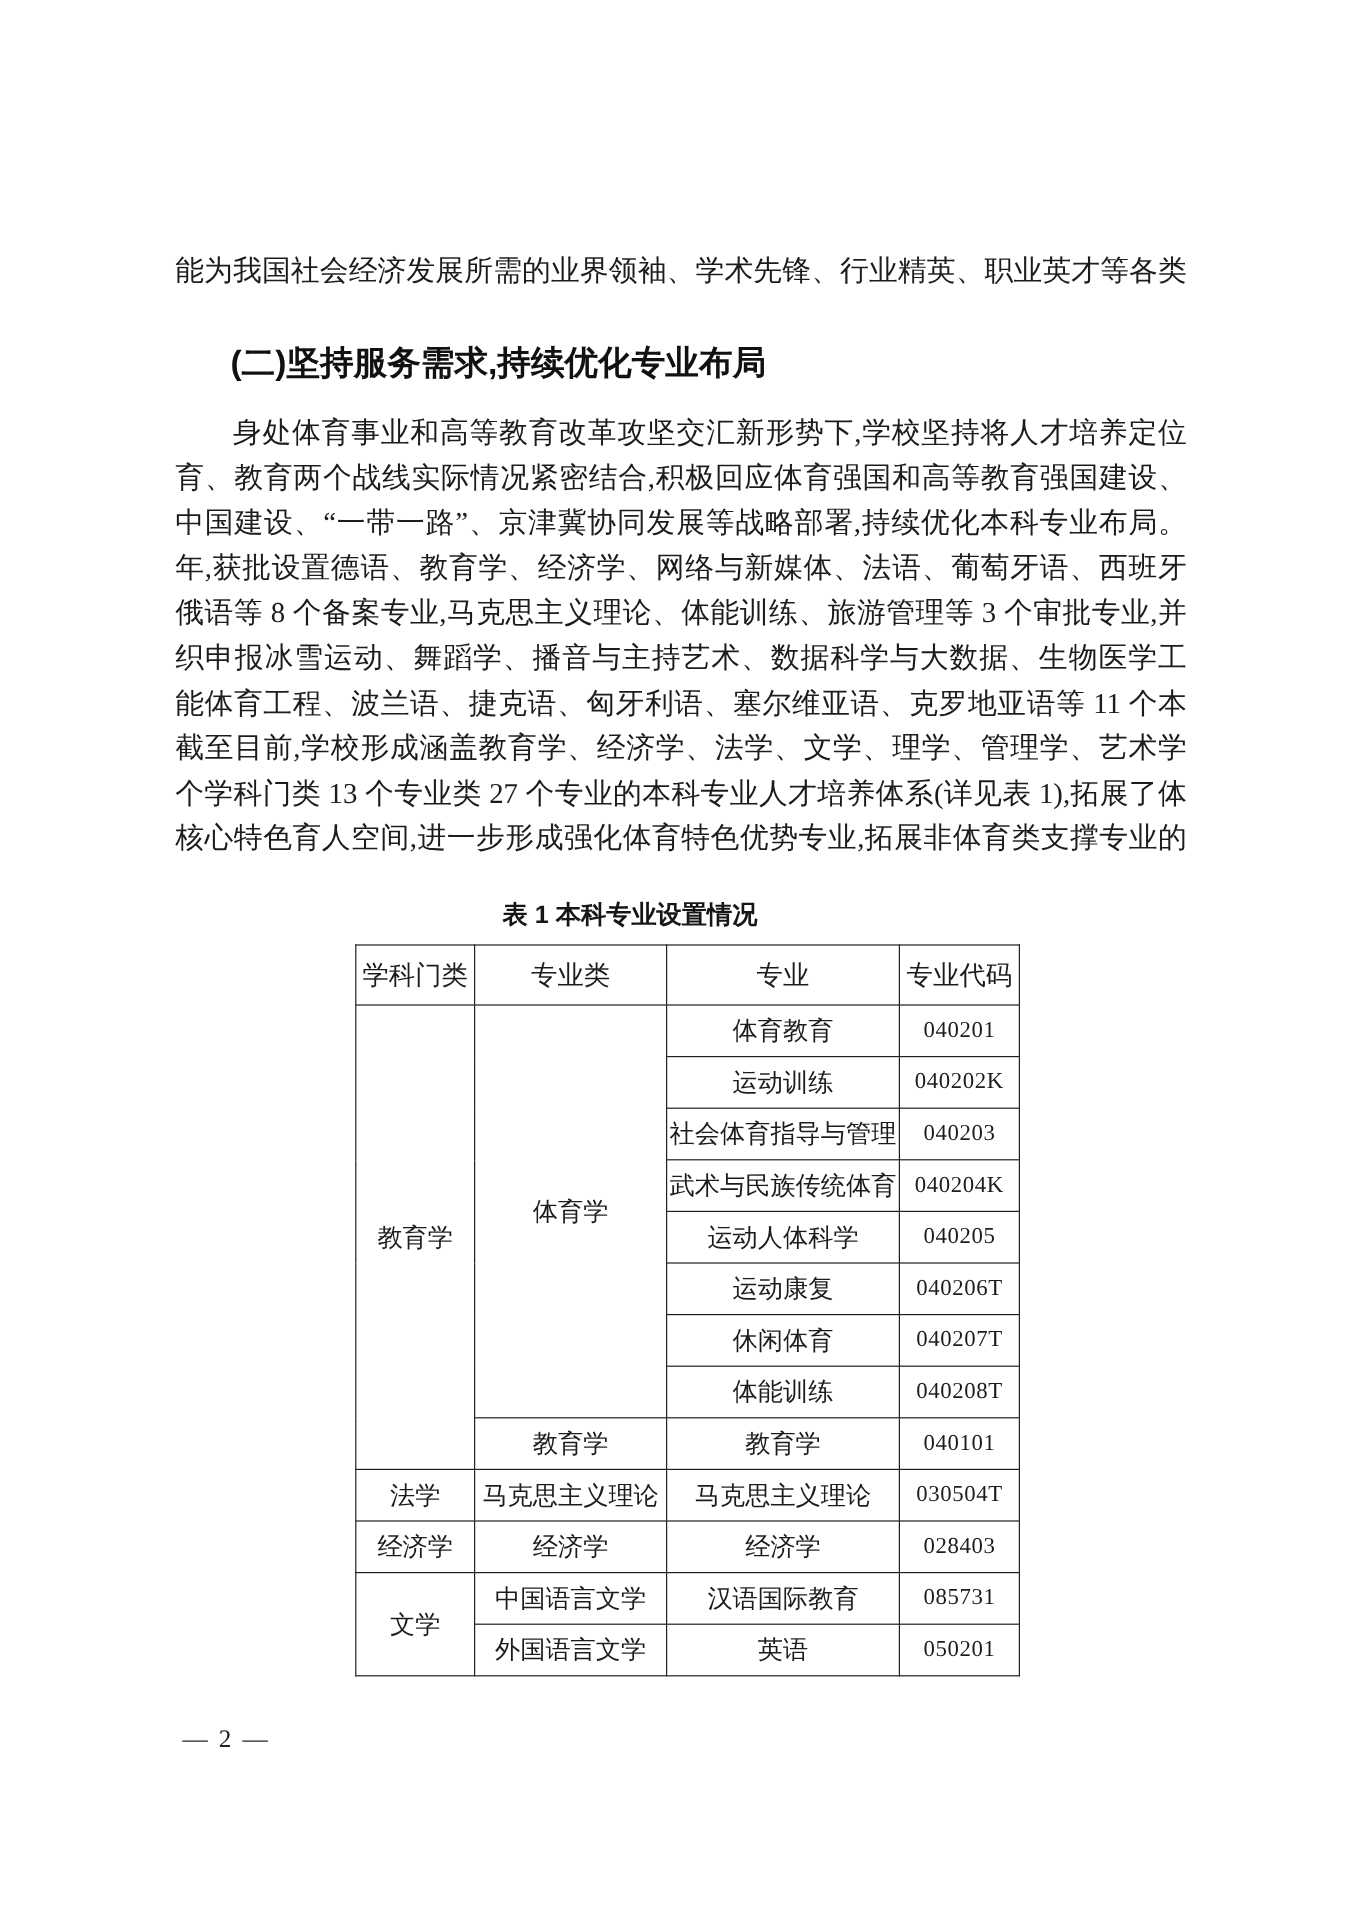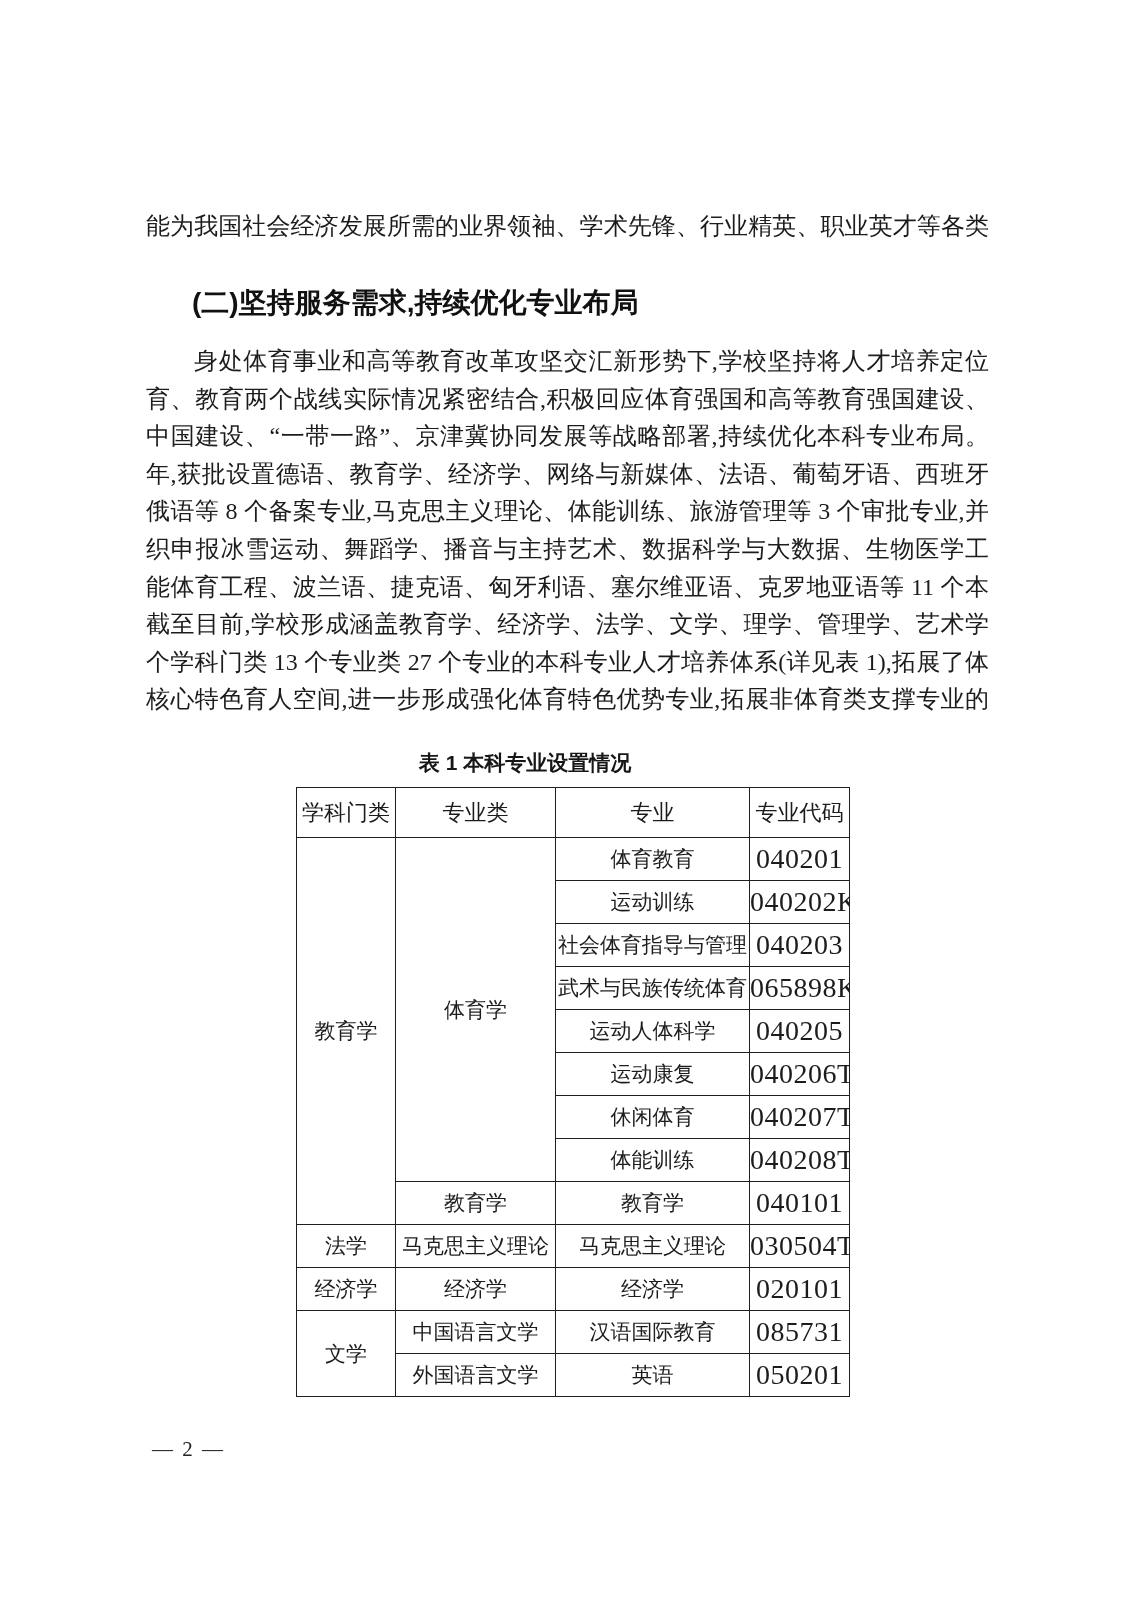--- a/index.html
+++ b/index.html
@@ -79,21 +79,21 @@
   }
   table.majors th{
     height:49px;
     font-size:22px;
   }
   table.majors td{
     height:42px;
   }
   td.col-code{
     font-family:"Liberation Serif","DejaVu Serif",serif;
-    font-size:28px;
+    font-size:19px;
     letter-spacing:0.5px;
   }
   .page-number{
     position:absolute;
     left:152px;
     top:1437px;
     font-size:21px;
     letter-spacing:2px;
     color:#222;
   }
@@ -149,21 +149,21 @@
         <tr>
           <td class="col-major">运动训练</td>
           <td class="col-code">040202K</td>
         </tr>
         <tr>
           <td class="col-major">社会体育指导与管理</td>
           <td class="col-code">040203</td>
         </tr>
         <tr>
           <td class="col-major">武术与民族传统体育</td>
-          <td class="col-code">065898K</td>
+          <td class="col-code">040204K</td>
         </tr>
         <tr>
           <td class="col-major">运动人体科学</td>
           <td class="col-code">040205</td>
         </tr>
         <tr>
           <td class="col-major">运动康复</td>
           <td class="col-code">040206T</td>
         </tr>
         <tr>
@@ -182,21 +182,21 @@
         <tr>
           <td class="col-disc" rowspan="1">法学</td>
           <td class="col-class" rowspan="1">马克思主义理论</td>
           <td class="col-major">马克思主义理论</td>
           <td class="col-code">030504T</td>
         </tr>
         <tr>
           <td class="col-disc" rowspan="1">经济学</td>
           <td class="col-class" rowspan="1">经济学</td>
           <td class="col-major">经济学</td>
-          <td class="col-code">020101</td>
+          <td class="col-code">028403</td>
         </tr>
         <tr>
           <td class="col-disc" rowspan="2">文学</td>
           <td class="col-class" rowspan="1">中国语言文学</td>
           <td class="col-major">汉语国际教育</td>
           <td class="col-code">085731</td>
         </tr>
         <tr>
           <td class="col-class" rowspan="1">外国语言文学</td>
           <td class="col-major">英语</td>

